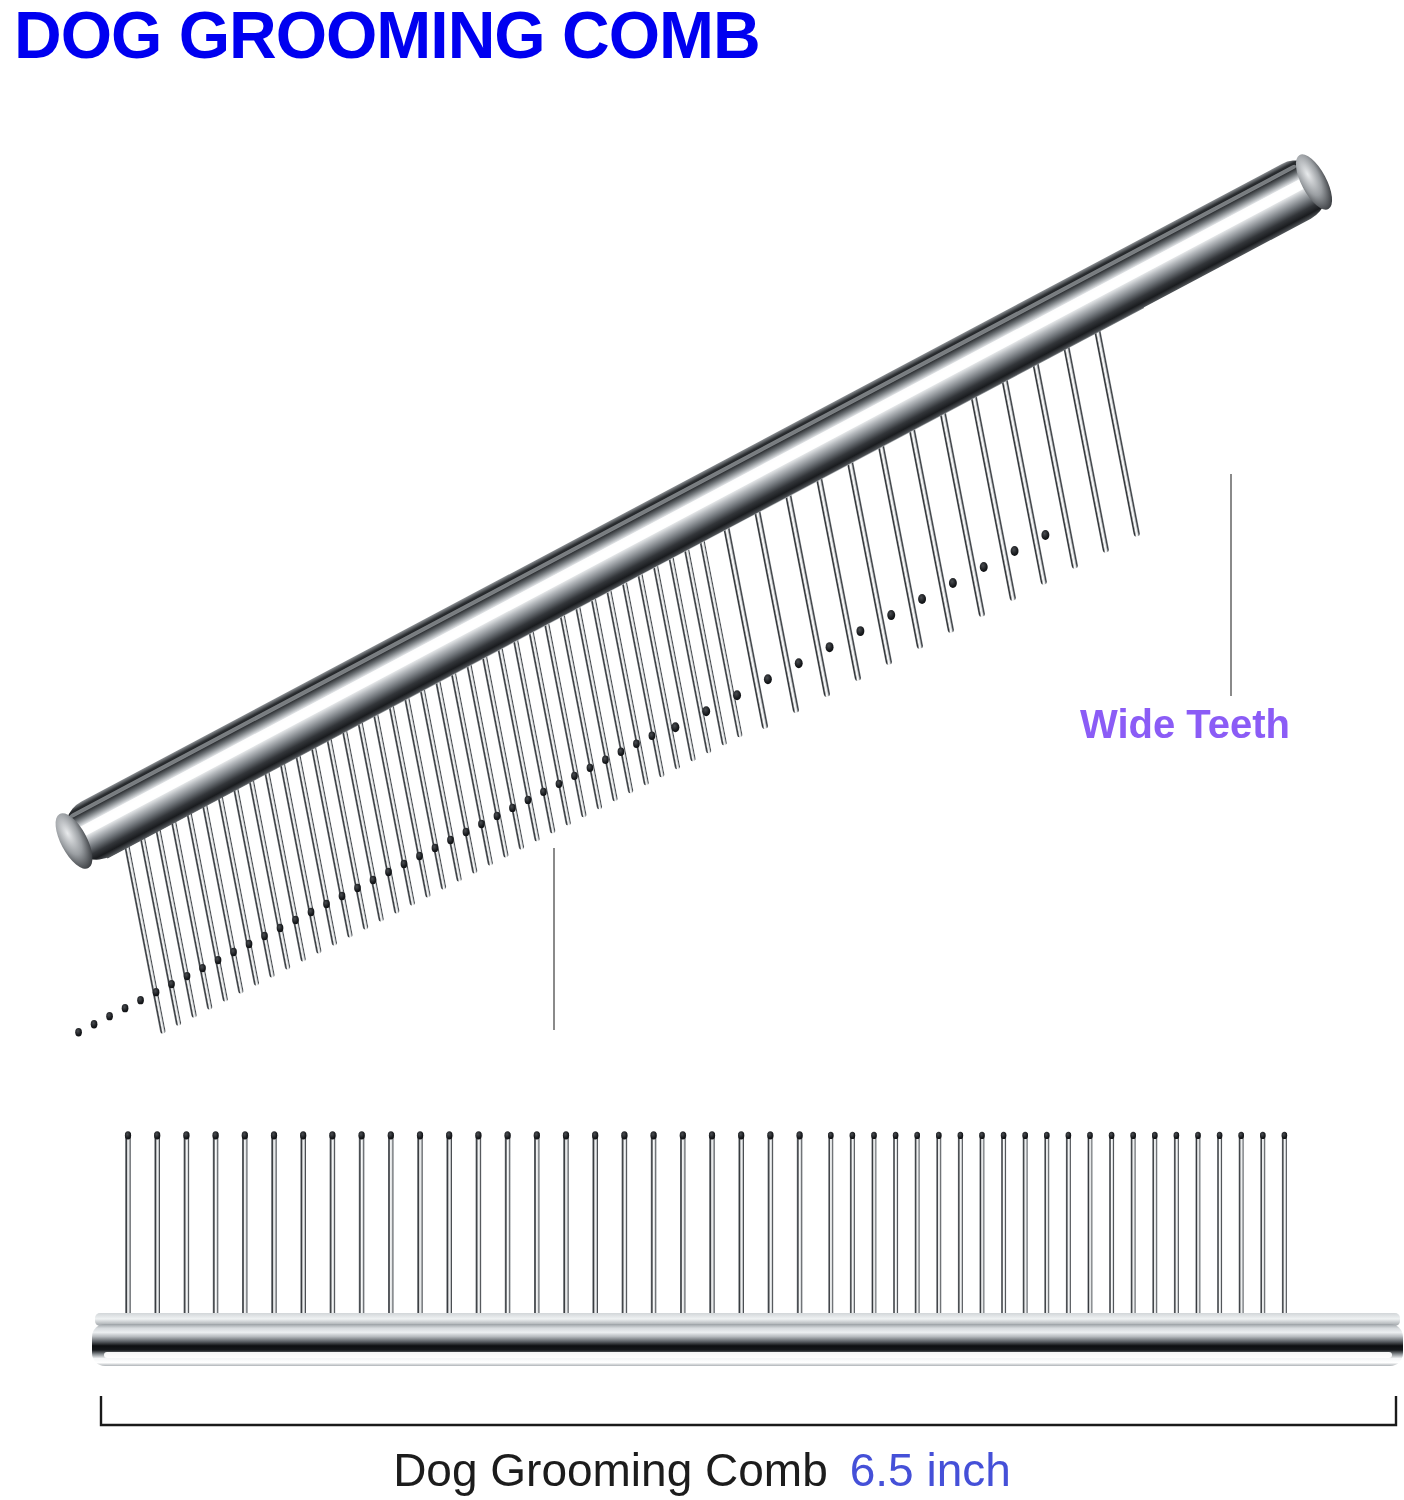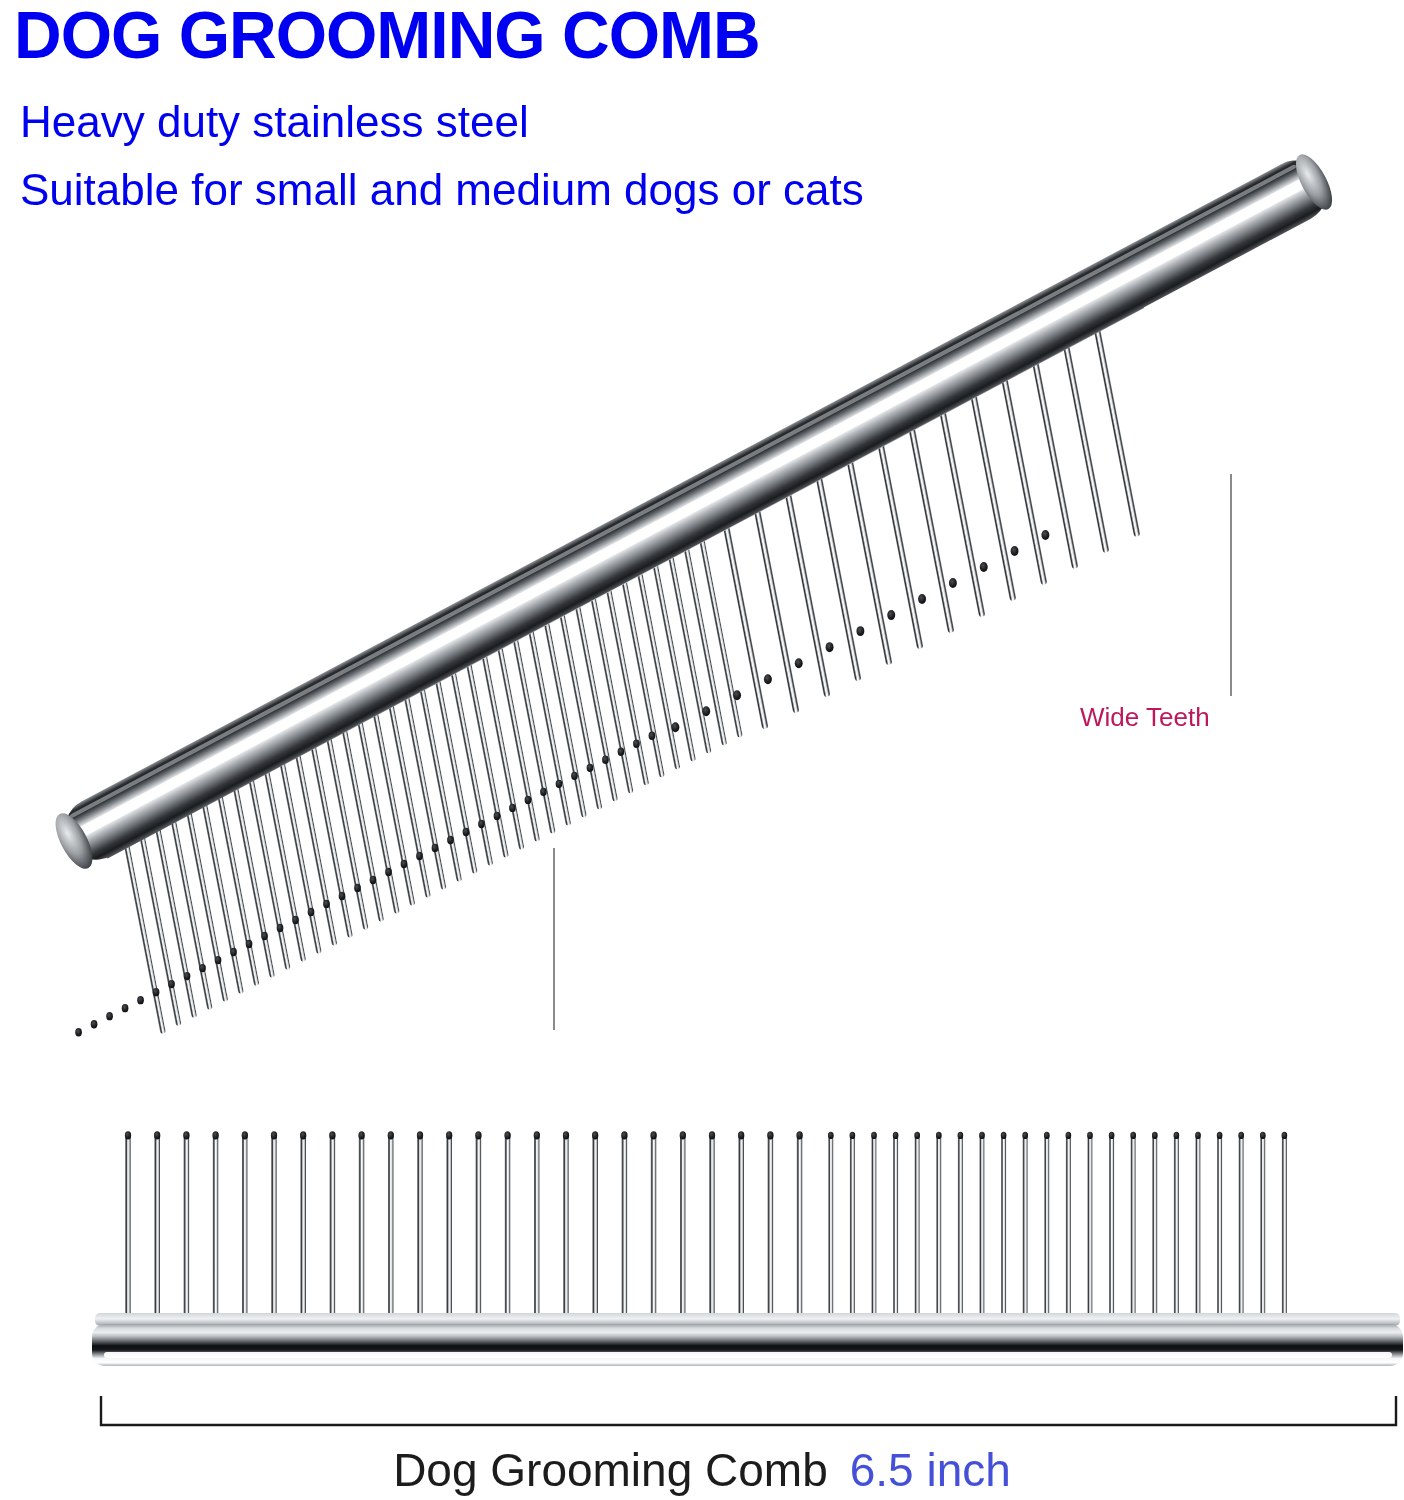--- a/index.html
+++ b/index.html
@@ -27,22 +27,22 @@
     color:#0000f0; white-space:nowrap;
     font-family:"Liberation Sans", sans-serif;
     line-height:1.0;
   }
   .subline.s1 { top:100px; }
   .subline.s2 { top:168px; }
 
   
   .callout-label {
     position:absolute;
-    font-size:26px; font-weight:normal;
-    color:#be185d;
+    font-size:40px; font-weight:bold;
+    color:#8b5cf6;
     white-space:nowrap;
     font-family:"Liberation Sans", sans-serif;
   }
   #label-wide  { left:1080px; top:702px; }
   #label-close { left:412px;  top:1038px; }
 
   .leader {
     position:absolute;
     width:2px; background:#8a8a8a;
   }
@@ -71,23 +71,21 @@
   
   #comb-main, #comb-flat { position:absolute; left:0; top:0; }
 </style>
 </head>
 <body>
 
 <div id="stage">
 
   <div class="headline">DOG GROOMING COMB</div>
 
-  <div class="subline s1">Heavy duty stainless steel</div>
-
-  <div class="subline s2">Suitable for small and medium dogs or cats</div>
+
 
   <svg id="comb-main" width="1404" height="1500" viewBox="0 0 1404 1500">
     <defs>
 
       <linearGradient id="handleGrad" x1="0" y1="0" x2="0" y2="1">
         <stop offset="0.00" stop-color="#8d9195"></stop>
         <stop offset="0.07" stop-color="#2b2e31"></stop>
         <stop offset="0.14" stop-color="#15171a"></stop>
         <stop offset="0.24" stop-color="#6d7276"></stop>
         <stop offset="0.34" stop-color="#d8dbde"></stop>

